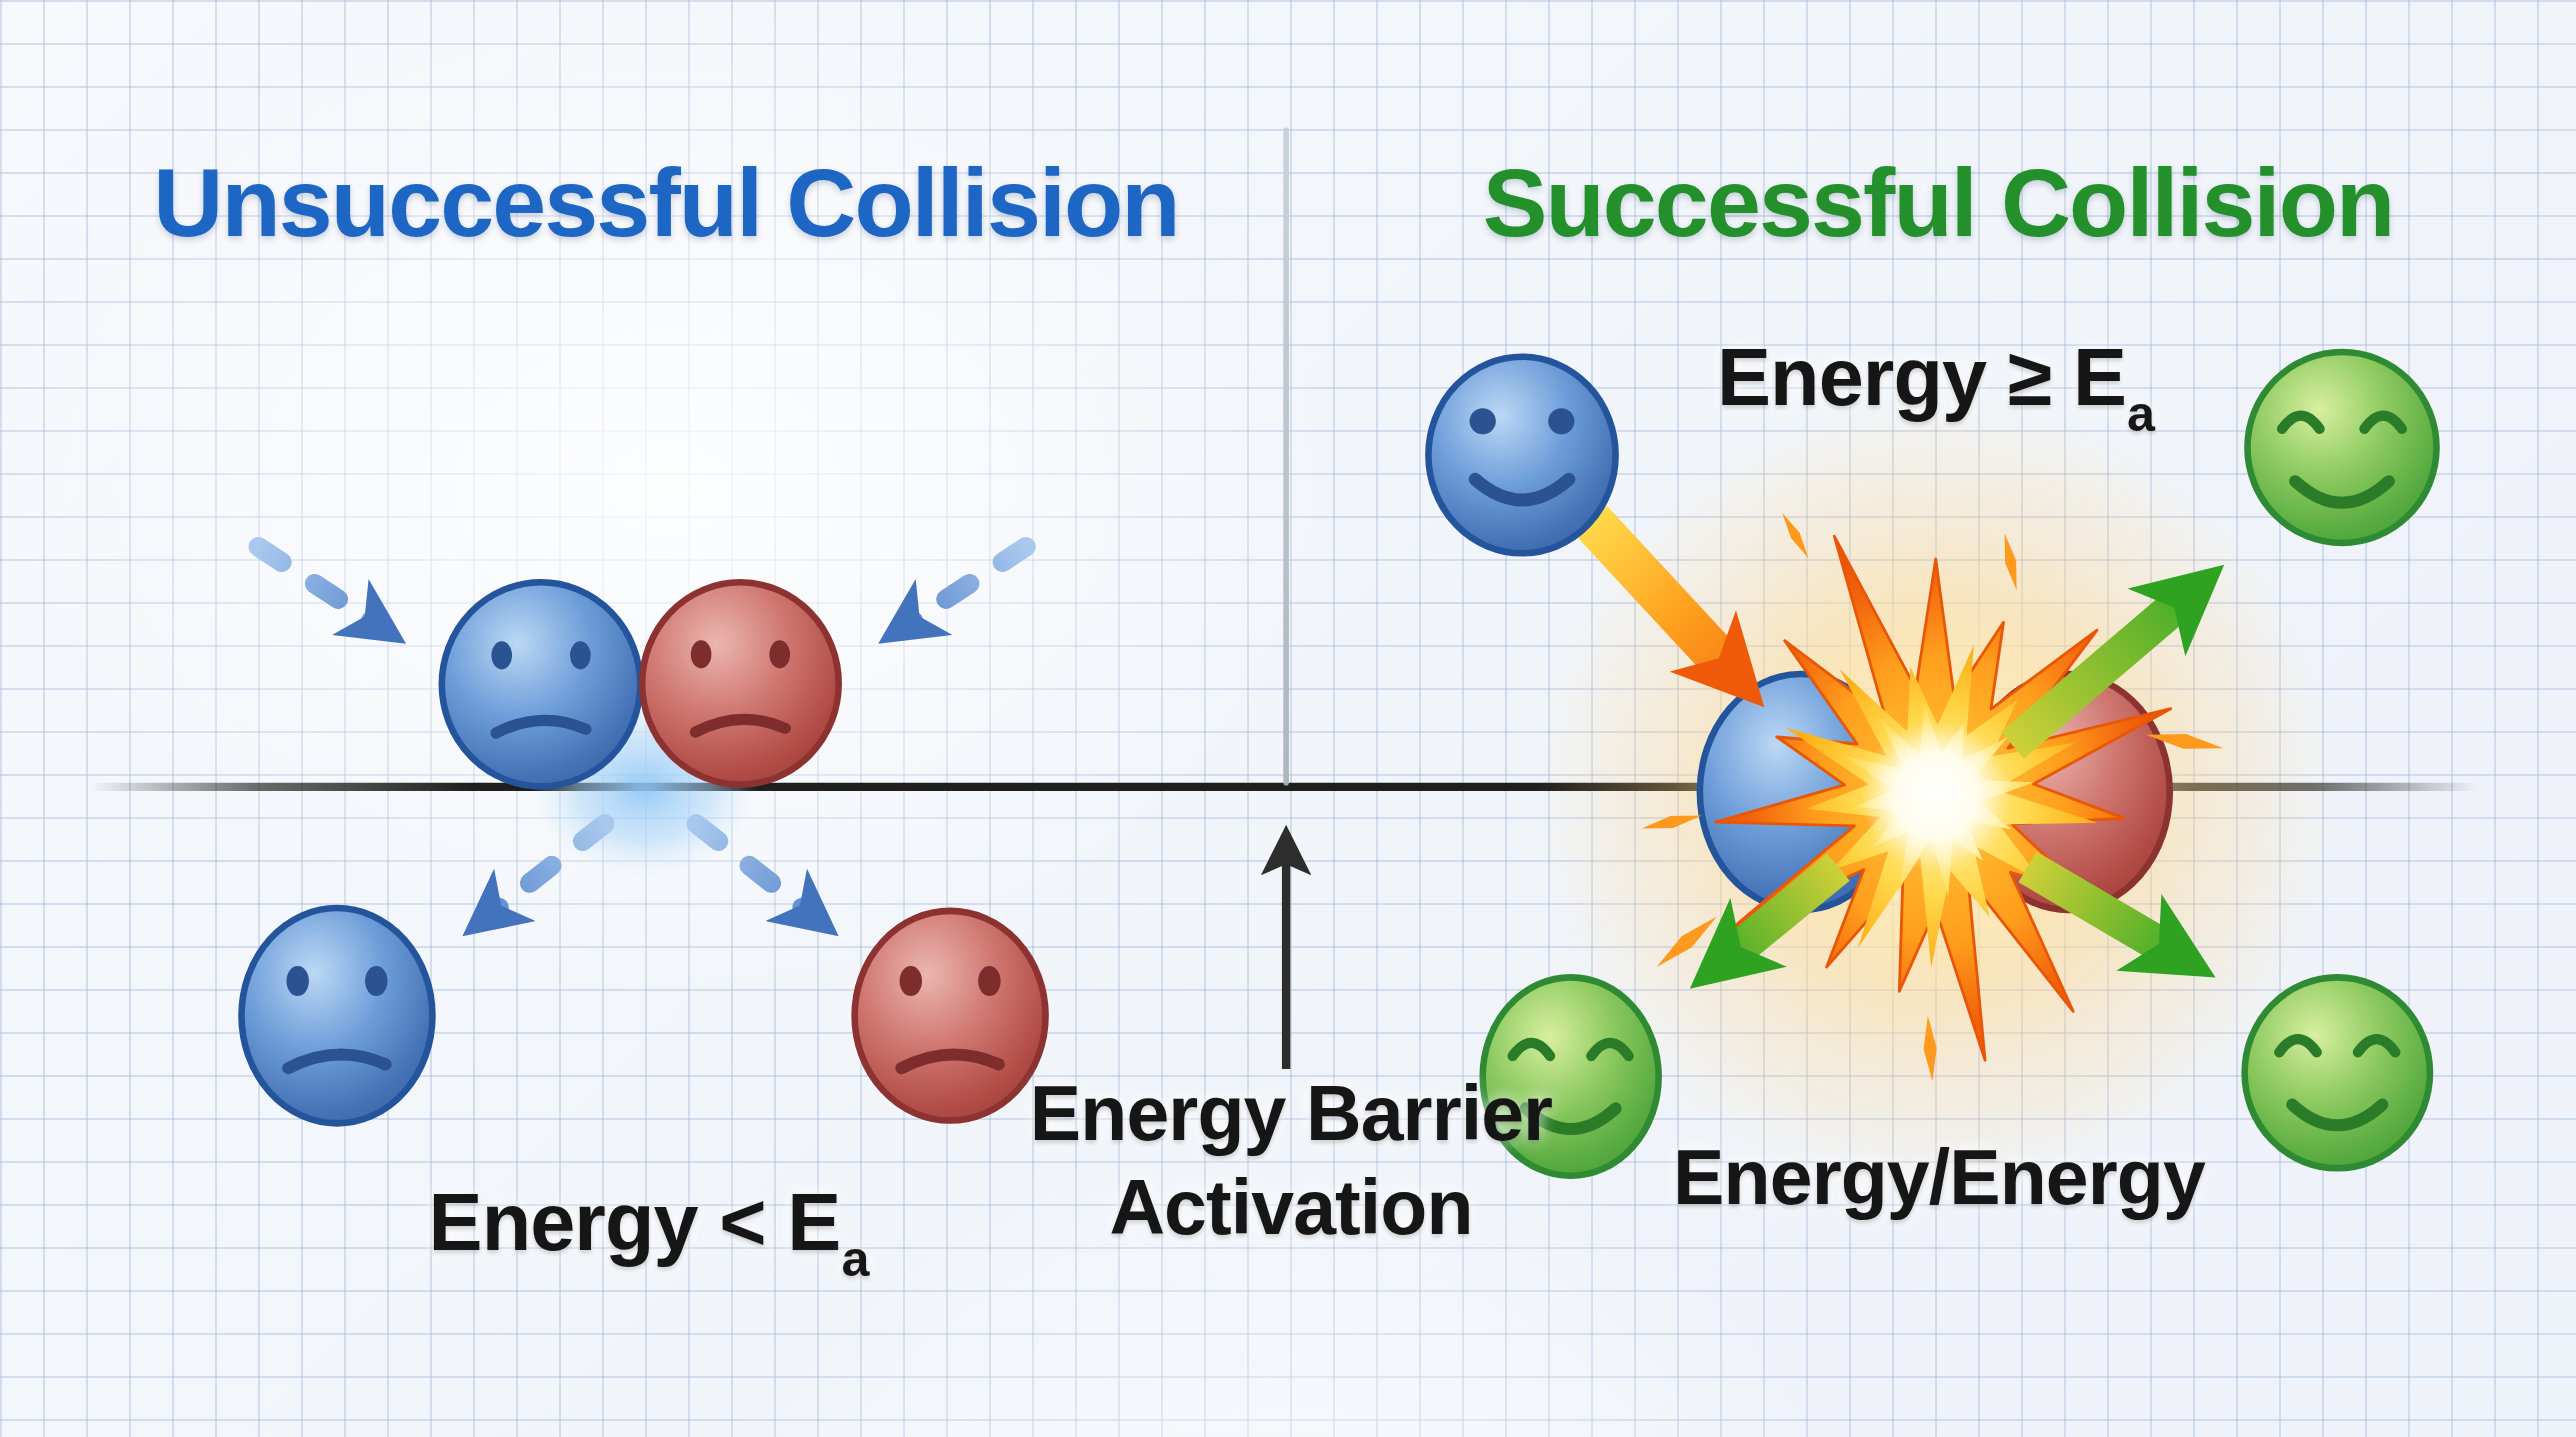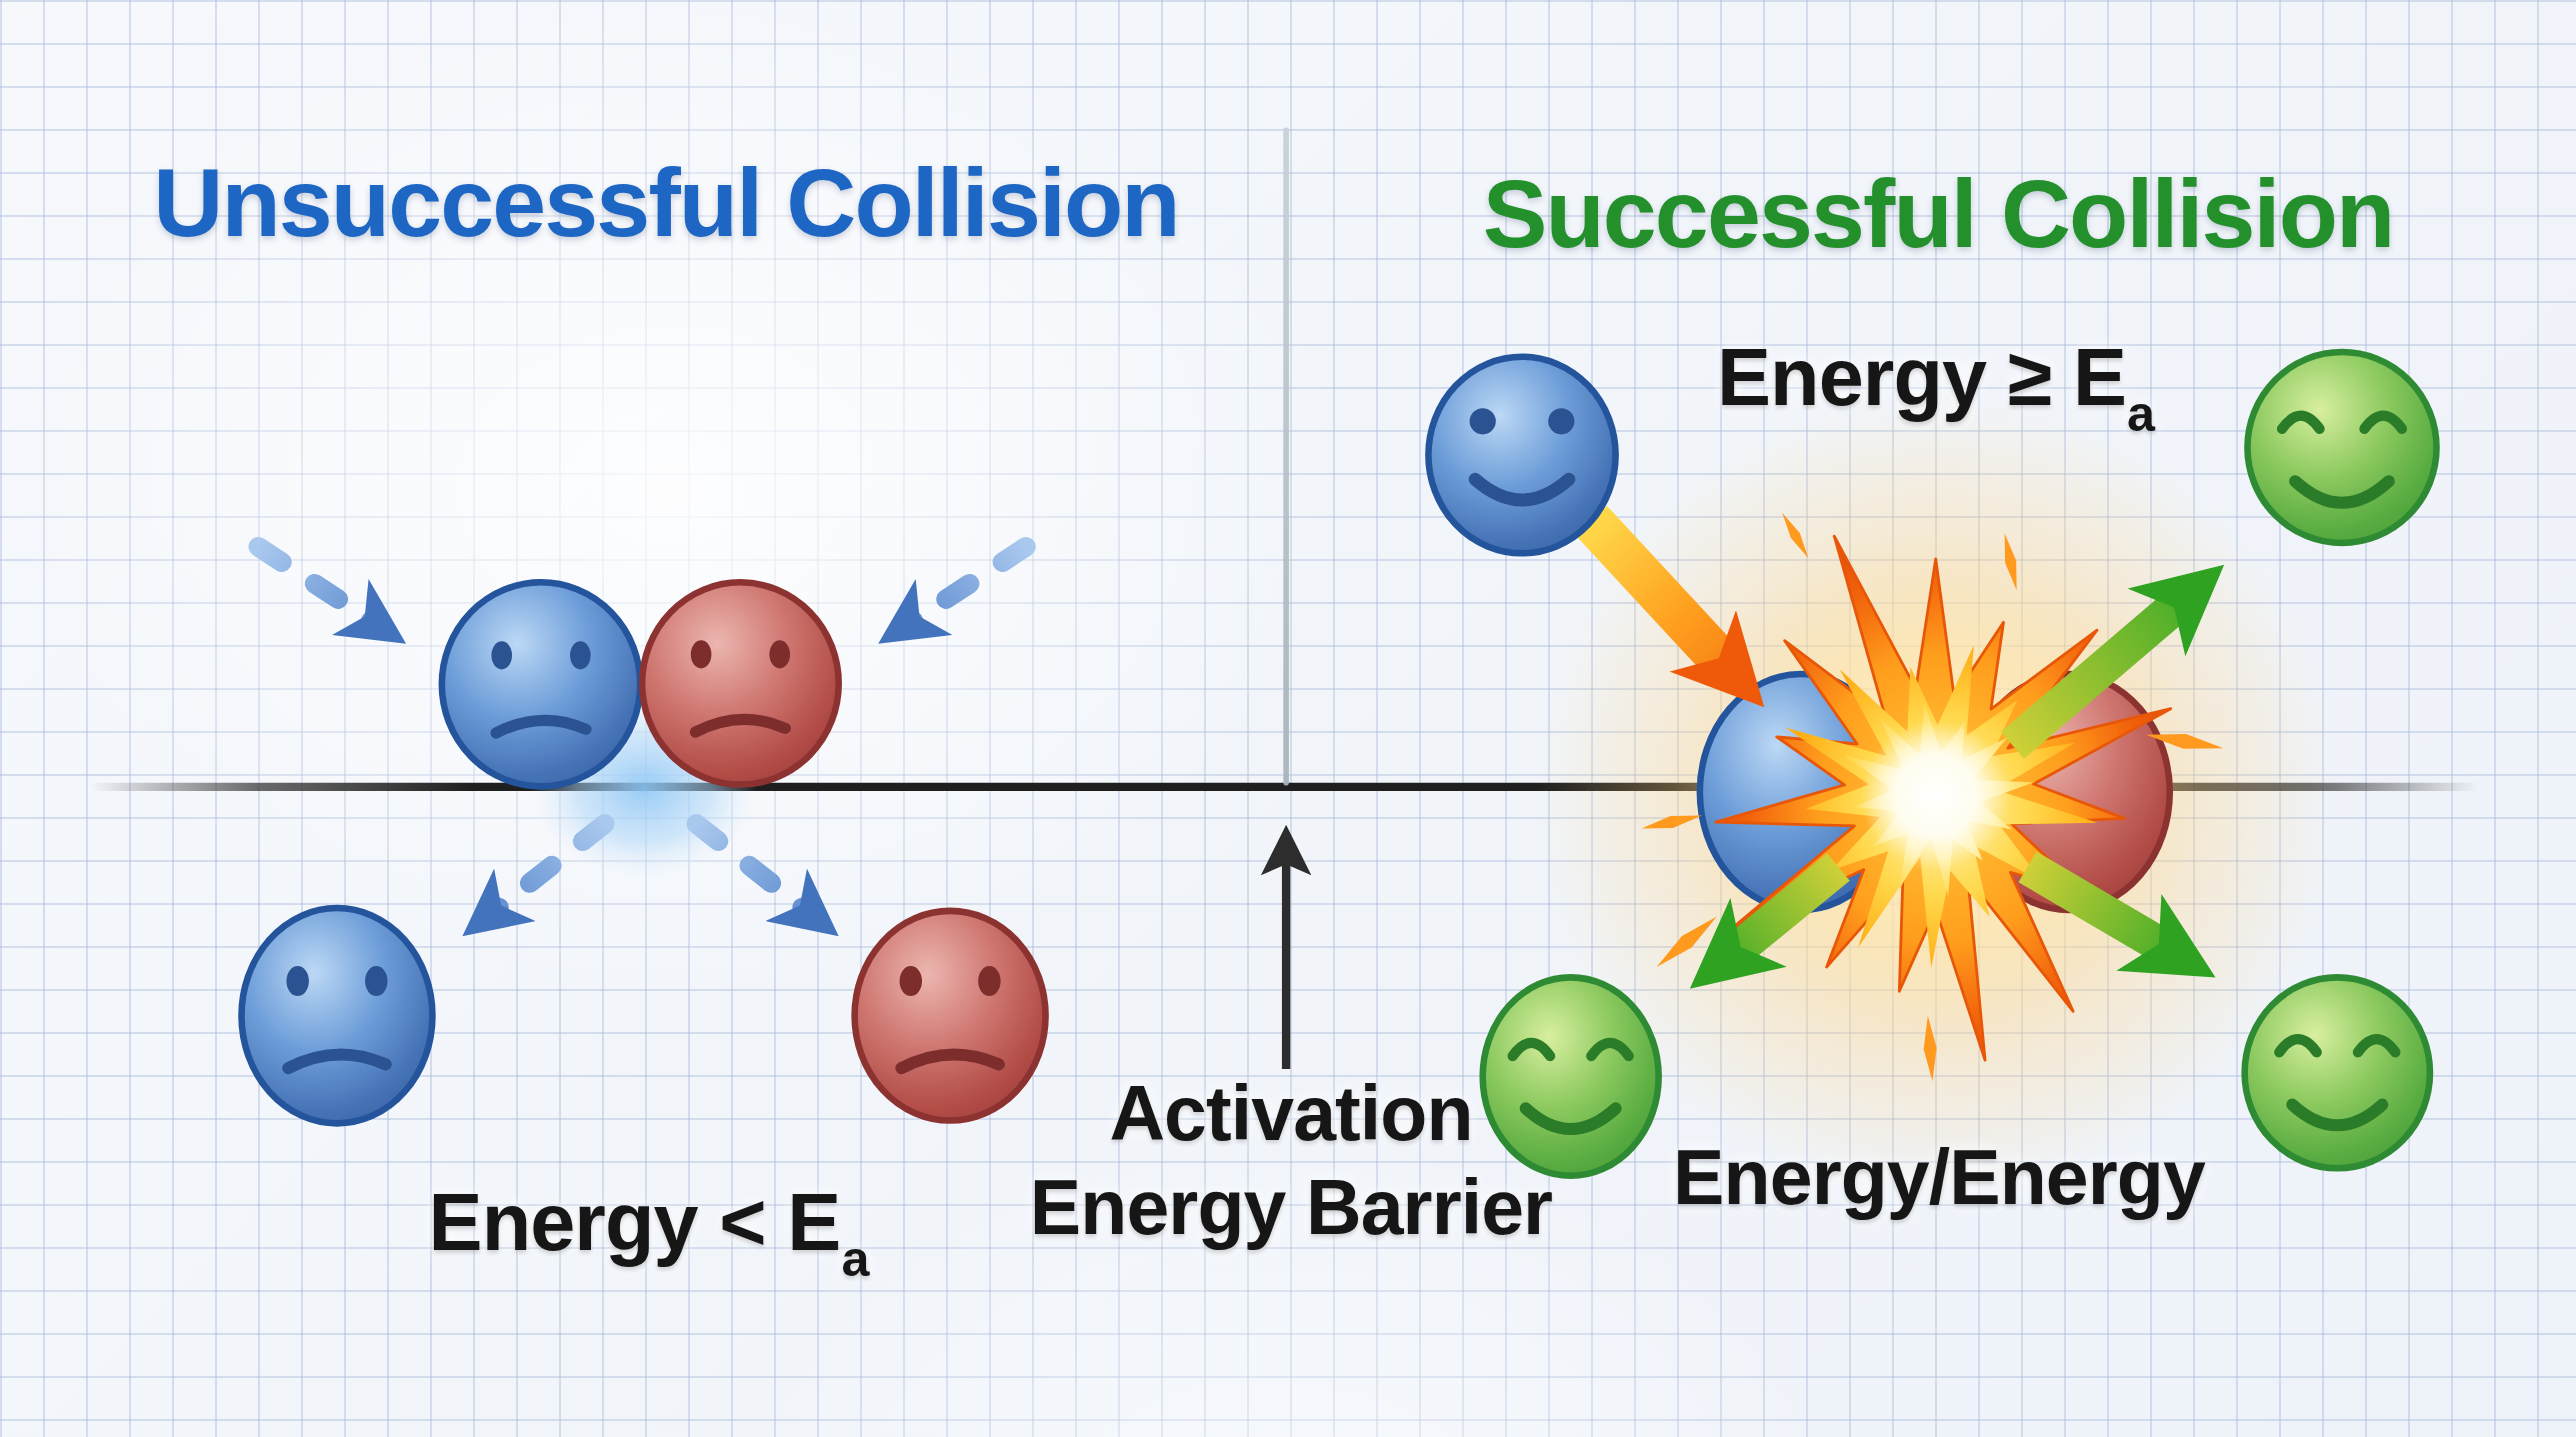--- a/index.html
+++ b/index.html
@@ -10,21 +10,21 @@
       radial-gradient(ellipse 936px 711px at 26% 34%, rgba(255,255,255,.82), rgba(255,255,255,0) 72%),
       radial-gradient(ellipse 842px 655px at 50% 110%, rgba(255,255,255,.55), rgba(255,255,255,0) 70%),
       repeating-linear-gradient(to right, rgba(164,182,216,.40) 0 1.9px, transparent 1.9px 43px),
       repeating-linear-gradient(to bottom, rgba(164,182,216,.40) 0 1.9px, transparent 1.9px 43px),
       linear-gradient(135deg,#f6f8fc 0%,#f1f5fa 55%,#eef2f9 100%);
   }
   svg.gfx{position:absolute;left:0;top:0;}
   .txt{position:absolute;transform:translate(-50%,-50%);white-space:nowrap;font-weight:700;}
   .title{font-size:97px;letter-spacing:-1.9px;text-shadow:0 2.8px 6.6px rgba(40,60,100,.22);}
   .title-left{color:#1e66c4;left:666px;top:203px;}
-  .title-right{color:#24902c;left:1938px;top:214px;}
+  .title-right{color:#24902c;left:1938px;top:203px;}
   .lbl{color:#161616;text-shadow:0 2.8px 4.7px rgba(0,0,0,.16), 0 0 15px rgba(255,255,255,.95);}
   .energy{font-size:81px;letter-spacing:-0.9px;text-align:center;}
   .energy-left{left:648px;top:1228px;}
   .energy-right{left:1935px;top:383px;}
   .sub{font-size:.62em;position:relative;top:.18em;left:.02em;}
   .block{font-size:77px;line-height:1.22;text-align:center;letter-spacing:-0.9px;}
   .block-activation{left:1291px;top:1161px;}
   .block-burst{left:1939px;top:1178px;}
 </style>
 </head>
@@ -232,22 +232,22 @@
 </svg>
 
   <div class="txt title title-left">Unsuccessful Collision</div>
   <div class="txt title title-right">Successful Collision</div>
 
   <div class="txt lbl energy energy-left"><span>Energy &lt; E</span><sub class="sub">a</sub></div>
 
   <div class="txt lbl energy energy-right"><span>Energy ≥ E</span><sub class="sub">a</sub></div>
 
   <div class="txt lbl block block-activation">
+    <div>Energy Barrier</div>
     <div>Activation</div>
-    <div>Energy Barrier</div>
   </div>
 
   <div class="txt lbl block block-burst">
     <div>Energy/Energy</div>
   </div>
 
 </div>
 
 
 </body></html>

